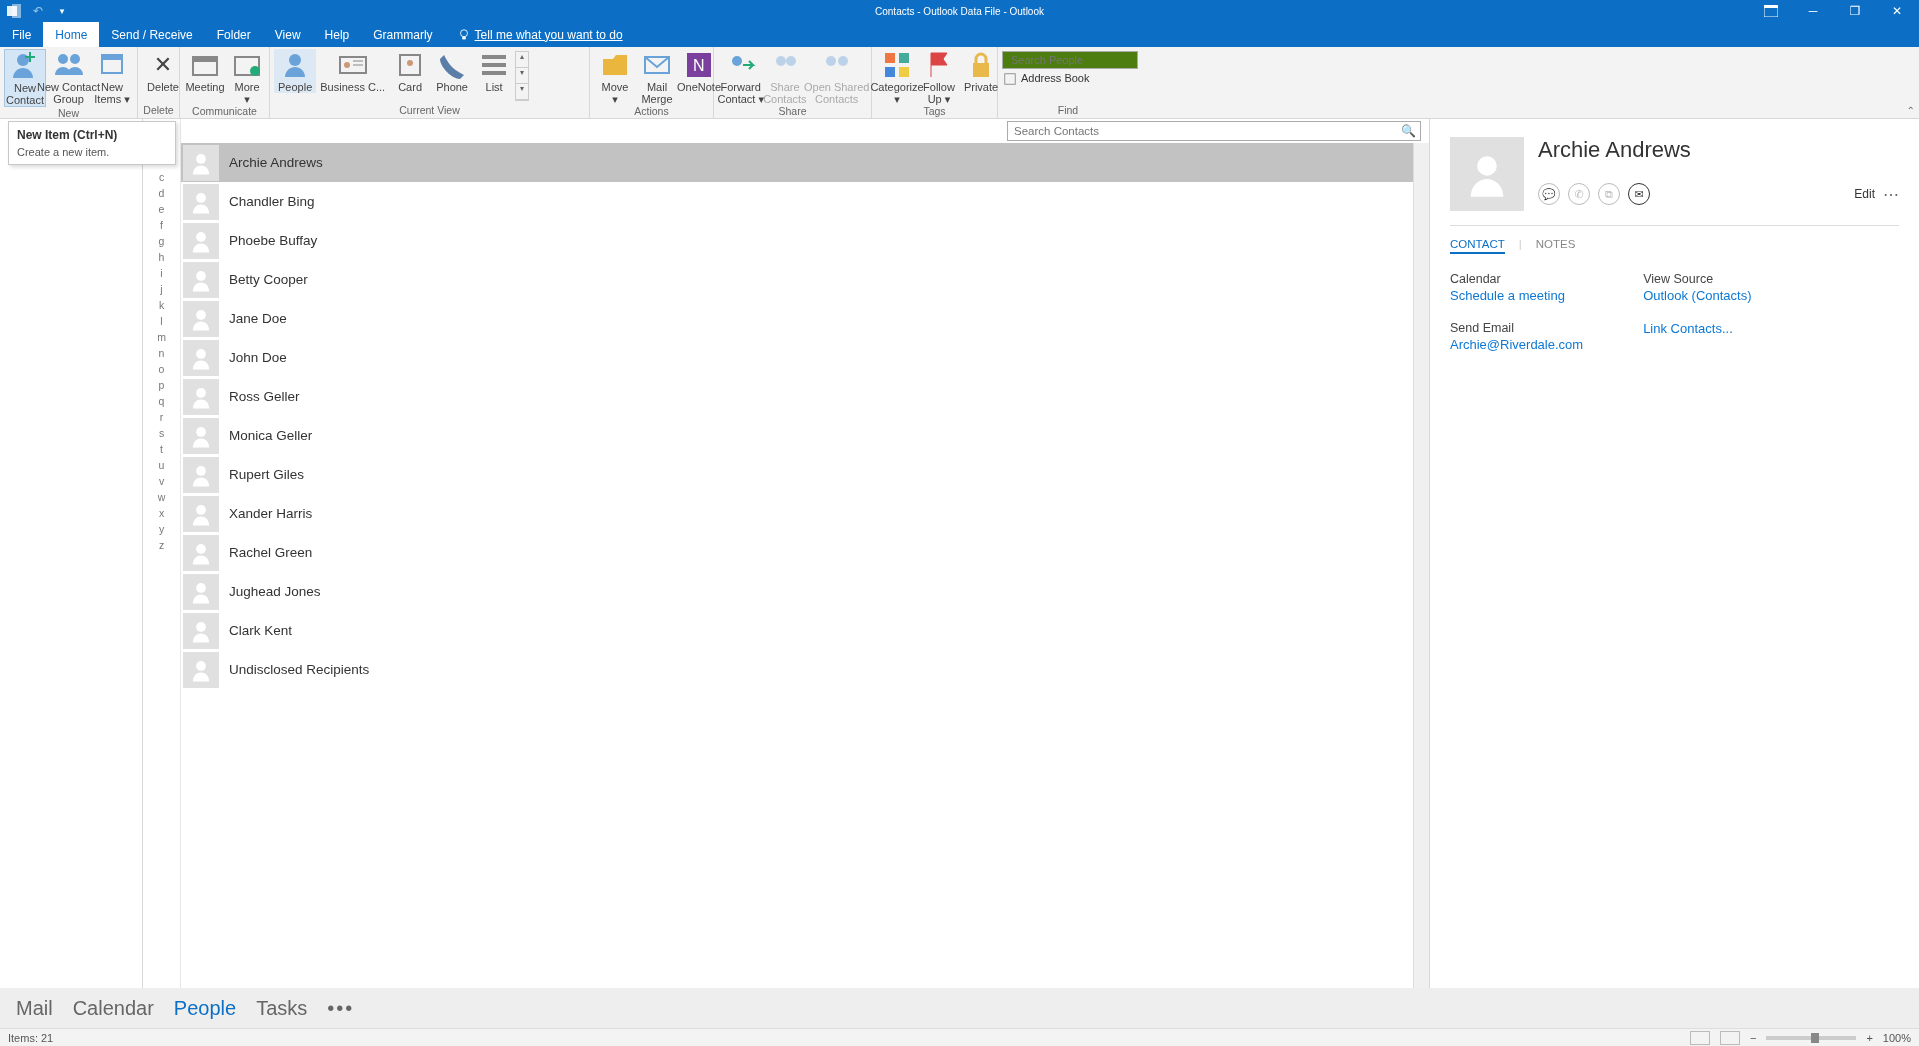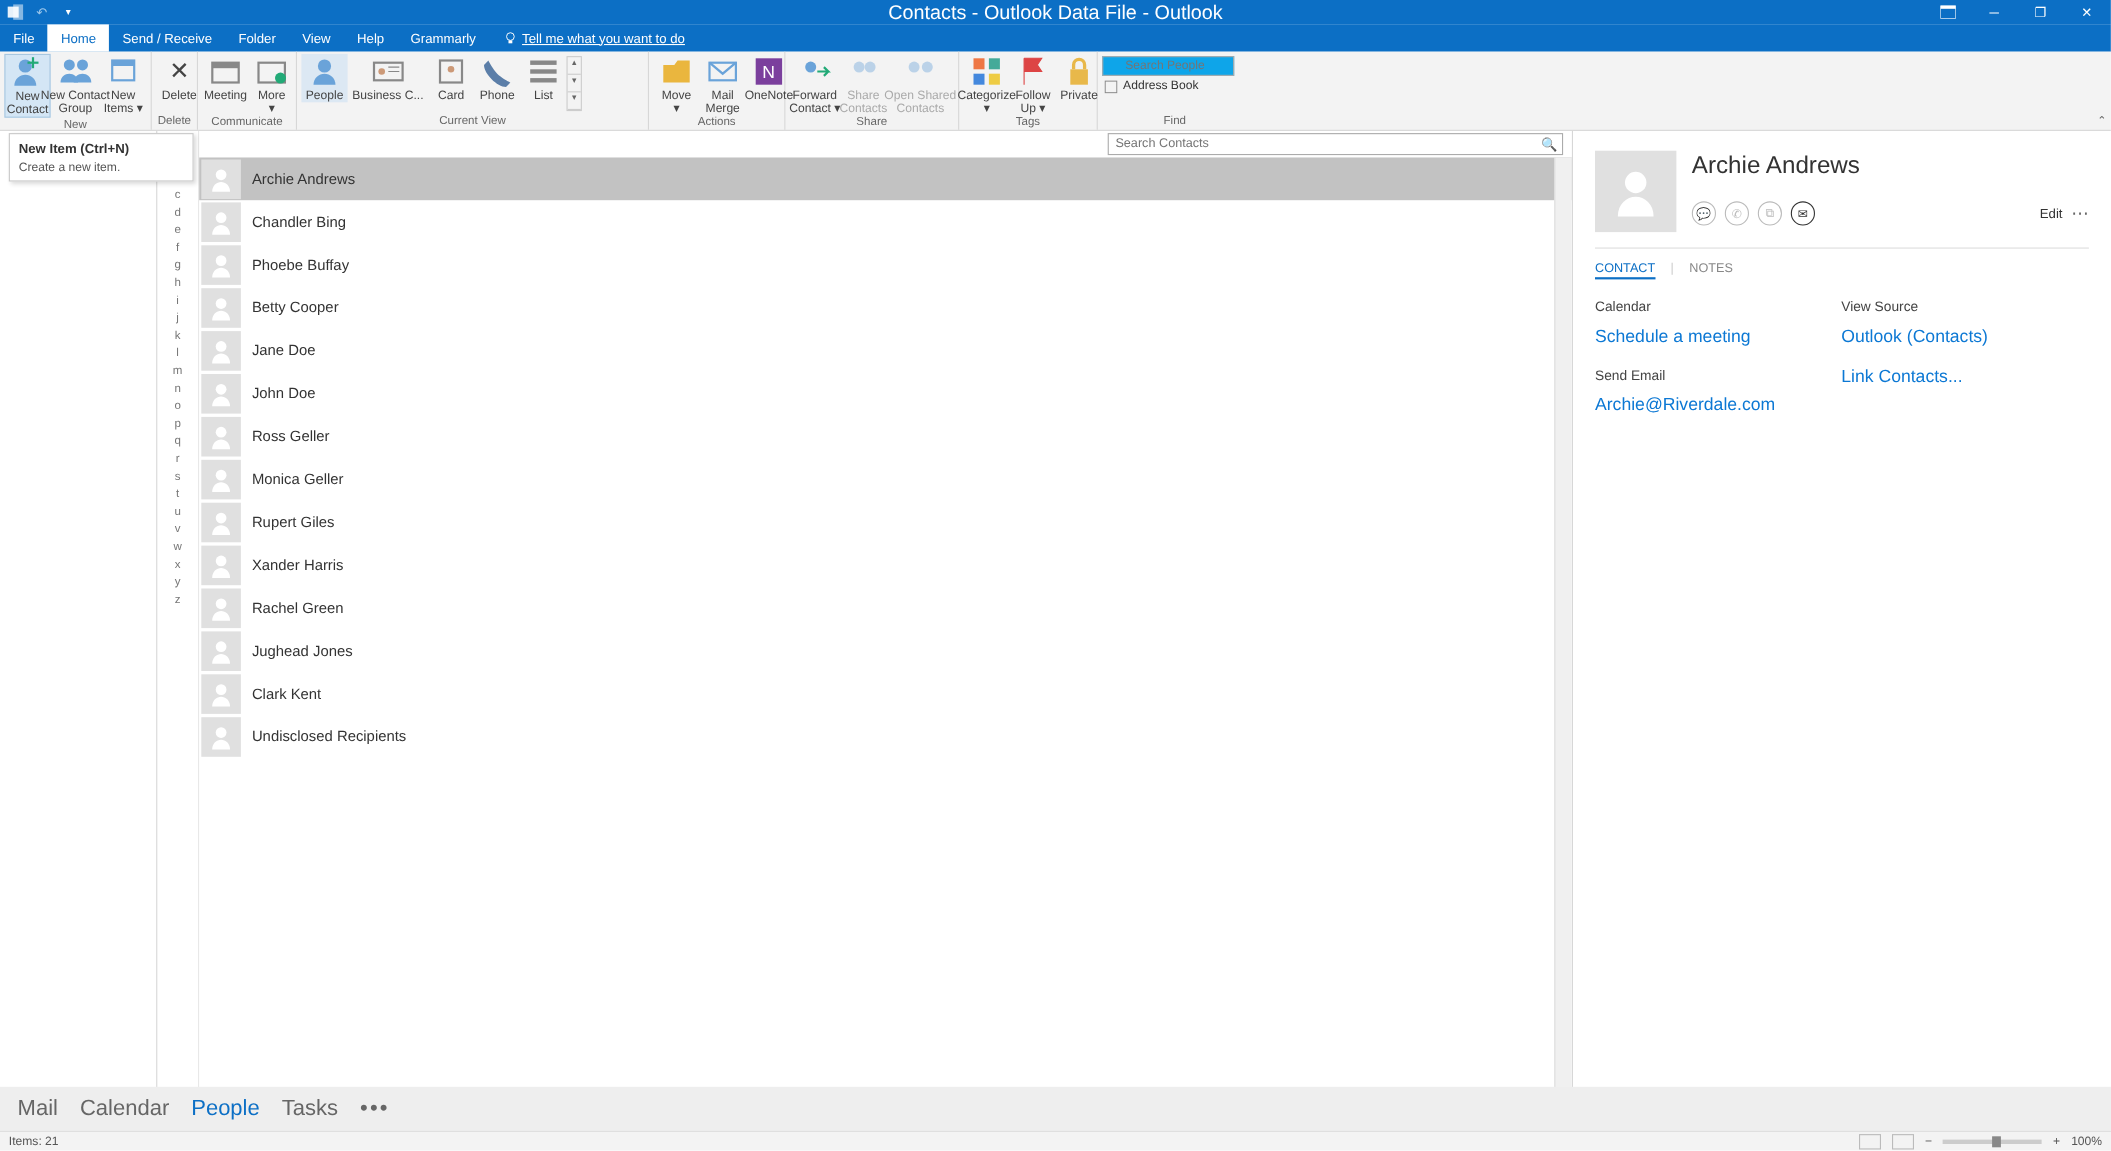--- a/index.html
+++ b/index.html
@@ -2,21 +2,21 @@
 <html><head>
 <meta charset="utf-8">
 <style>
 * { box-sizing: border-box; margin: 0; padding: 0; font-family: "Segoe UI", sans-serif; }
 html, body { width: 1919px; height: 1046px; overflow: hidden; background: #fff; font-size: 12px; color: #333; }
 
 
 .titlebar { height: 22px; background: #0c6fc5; color: #fff; display: flex; align-items: center; position: relative; }
 .titlebar .qat { display: flex; align-items: center; gap: 8px; padding-left: 6px; }
 .titlebar .qat .ic { width: 16px; height: 16px; display: inline-flex; align-items: center; justify-content: center; }
-.titlebar .title { position: absolute; left: 50%; transform: translateX(-50%); font-size: 18px; }
+.titlebar .title { position: absolute; left: 50%; transform: translateX(-50%); font-size: 10px; }
 .titlebar .winctrl { margin-left: auto; display: flex; gap: 26px; padding-right: 14px; }
 .titlebar .winctrl span { width: 16px; height: 16px; display: inline-flex; align-items: center; justify-content: center; cursor: pointer; }
 
 
 .tabs { height: 25px; background: #0c6fc5; display: flex; align-items: stretch; color: #fff; font-size: 12px; }
 .tabs .tab { padding: 0 12px; display: flex; align-items: center; cursor: pointer; }
 .tabs .tab.active { background: #fff; color: #0c6fc5; }
 .tabs .tellme { display: flex; align-items: center; gap: 4px; padding: 0 12px; cursor: text; text-decoration: underline; }
 .tabs .tellme .bulb { width: 14px; height: 14px; }
 
@@ -28,21 +28,21 @@
 .rbtn { display: flex; flex-direction: column; align-items: center; justify-content: flex-start; padding: 2px 4px 0; cursor: pointer; min-width: 42px; }
 .rbtn.big .ic { width: 32px; height: 28px; display: flex; align-items: center; justify-content: center; }
 .rbtn .txt { font-size: 11px; color: #444; text-align: center; line-height: 12px; margin-top: 2px; white-space: pre; }
 .rbtn.highlight { background: #d4e6f5; border: 1px solid #a7c7e0; }
 .rbtn.selected { background: #dce8f3; }
 .rbtn.disabled .txt { color: #aaa; }
 .ribbon .collapse { position: absolute; right: 4px; bottom: 2px; font-size: 10px; color: #666; cursor: pointer; }
 
 
 .find-col { display: flex; flex-direction: column; gap: 2px; padding-top: 2px; }
-.find-col input { width: 120px; height: 18px; border: 1px solid #ababab; font-size: 11px; padding: 0 20px; background: #0ea5e9; }
+.find-col input { width: 136px; height: 18px; border: 1px solid #ababab; font-size: 11px; padding: 0 8px; background: #4d7c0f; }
 .find-col .ab { width: 120px; height: 18px; border: 1px solid transparent; font-size: 11px; display: flex; gap: 4px; cursor: pointer; }
 
 
 .tooltip { position: absolute; left: 8px; top: 121px; width: 168px; background: #fff; border: 1px solid #c8c8c8; box-shadow: 2px 2px 4px rgba(0,0,0,0.15); padding: 6px 8px; z-index: 50; }
 .tooltip .tt-title { font-weight: 600; font-size: 12px; }
 .tooltip .tt-body  { font-size: 11px; color: #555; margin-top: 4px; }
 
 
 .main { position: absolute; left: 0; right: 0; top: 119px; bottom: 38px; display: flex; }
 .navpane { width: 143px; border-right: 1px solid #d7d7d7; position: relative; }
@@ -79,21 +79,21 @@
 .reading .acts .circ.active { border-color: #333; color:#333; }
 .reading .acts .spacer { flex:1; }
 .reading .acts .elnk { color: #333; font-size: 12px; cursor:pointer; }
 .reading .acts .dots { font-size: 16px; color:#666; cursor:pointer; }
 .reading .sep { border: none; border-top: 1px solid #ddd; margin: 14px 0 0; }
 .reading .ptabs { display:flex; gap: 14px; font-size: 11.5px; margin-top: 12px; }
 .reading .ptabs .pt { color:#888; cursor:pointer; }
 .reading .ptabs .pt.active { color:#0c6fc5; border-bottom: 2px solid #0c6fc5; padding-bottom: 2px; }
 .reading .grid { display:flex; gap: 60px; margin-top: 18px; }
 .reading .glabel { font-size: 12.5px; color:#444; }
-.reading .glink { font-size: 16px; color:#0c78d4; cursor:pointer; margin-top: 12px; }
+.reading .glink { font-size: 13px; color:#0c78d4; cursor:pointer; margin-top: 2px; }
 .reading .gsec { margin-bottom: 18px; }
 
 
 .navfoot { position: absolute; left: 0; right: 0; bottom: 18px; height: 40px; background: #eee; display:flex; align-items:center; gap: 20px; padding-left: 16px; font-size: 20px; color:#666; }
 .navfoot span { cursor:pointer; }
 .navfoot .active { color:#0c6fc5; }
 .navfoot .dots { letter-spacing: 2px; }
 
 
 .status { position: absolute; left:0; right:0; bottom:0; height: 18px; background: #f3f3f3; border-top:1px solid #ddd; display:flex; align-items:center; font-size: 11px; color:#555; padding: 0 8px; }

